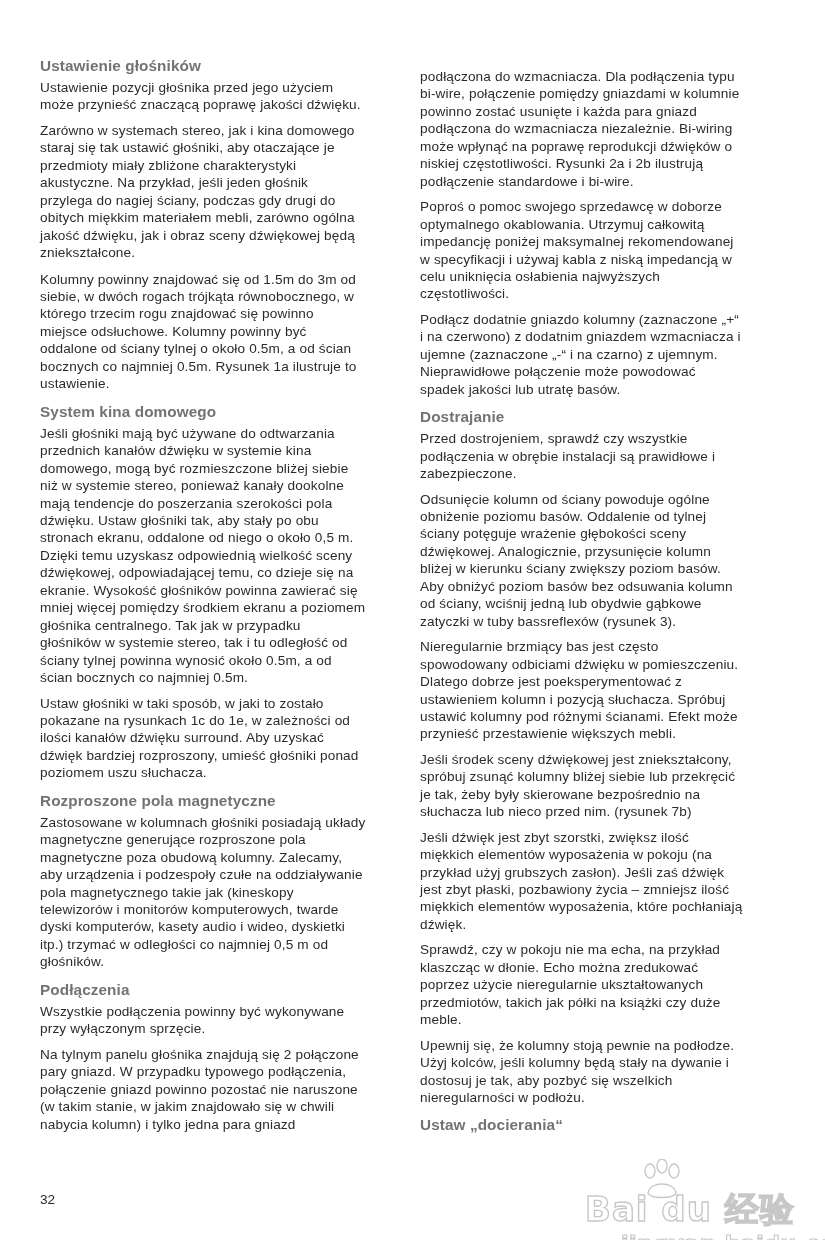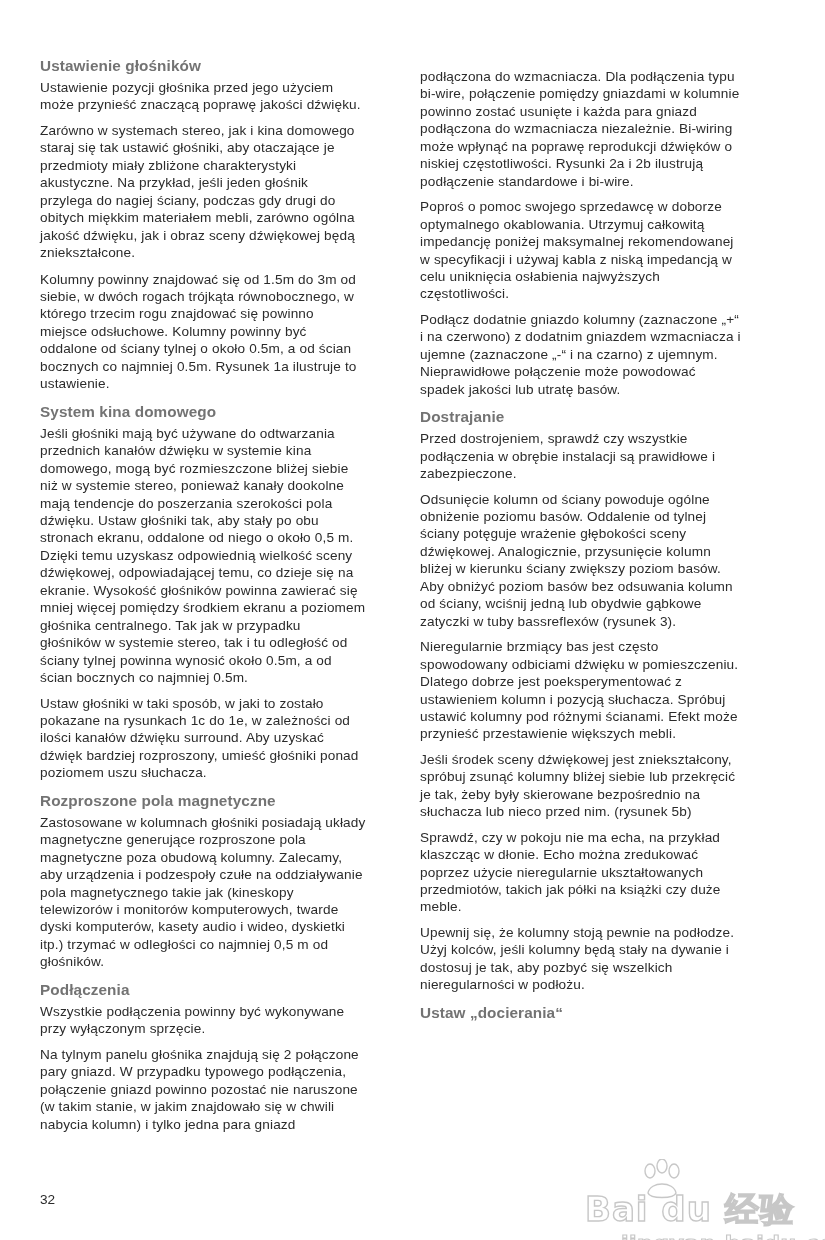--- a/index.html
+++ b/index.html
@@ -152,21 +152,27 @@
 zatyczki w tuby bassreflexów (rysunek 3).</p>
     <p class="para">Nieregularnie brzmiący bas jest często
 spowodowany odbiciami dźwięku w pomieszczeniu.
 Dlatego dobrze jest poeksperymentować z
 ustawieniem kolumn i pozycją słuchacza. Spróbuj
 ustawić kolumny pod różnymi ścianami. Efekt może
 przynieść przestawienie większych mebli.</p>
     <p class="para">Jeśli środek sceny dźwiękowej jest zniekształcony,
 spróbuj zsunąć kolumny bliżej siebie lub przekręcić
 je tak, żeby były skierowane bezpośrednio na
-słuchacza lub nieco przed nim. (rysunek 5b)</p>
+słuchacza lub nieco przed nim. (rysunek 7b)</p>
+    <p class="para">Jeśli dźwięk jest zbyt szorstki, zwiększ ilość
+miękkich elementów wyposażenia w pokoju (na
+przykład użyj grubszych zasłon). Jeśli zaś dźwięk
+jest zbyt płaski, pozbawiony życia – zmniejsz ilość
+miękkich elementów wyposażenia, które pochłaniają
+dźwięk.</p>
     <p class="para">Sprawdź, czy w pokoju nie ma echa, na przykład
 klaszcząc w dłonie. Echo można zredukować
 poprzez użycie nieregularnie ukształtowanych
 przedmiotów, takich jak półki na książki czy duże
 meble.</p>
     <p class="para">Upewnij się, że kolumny stoją pewnie na podłodze.
 Użyj kolców, jeśli kolumny będą stały na dywanie i
 dostosuj je tak, aby pozbyć się wszelkich
 nieregularności w podłożu.</p>
   </div>

